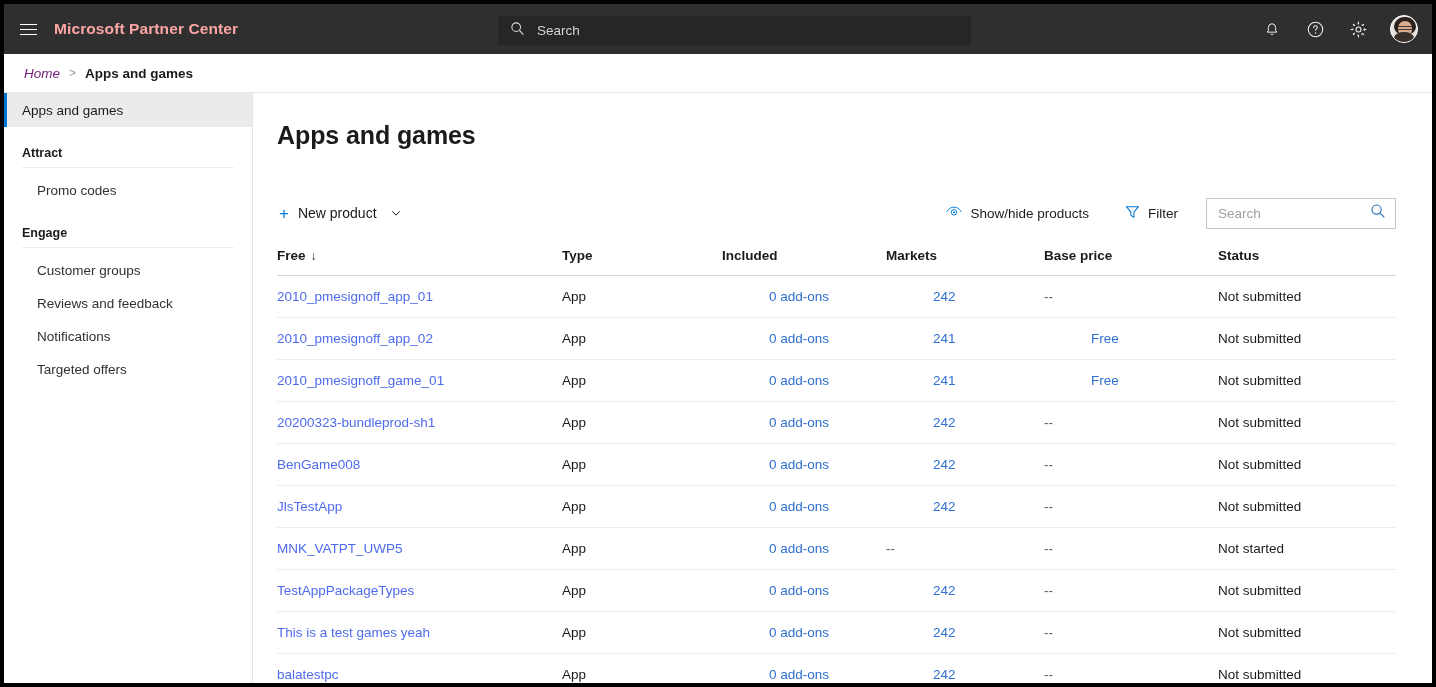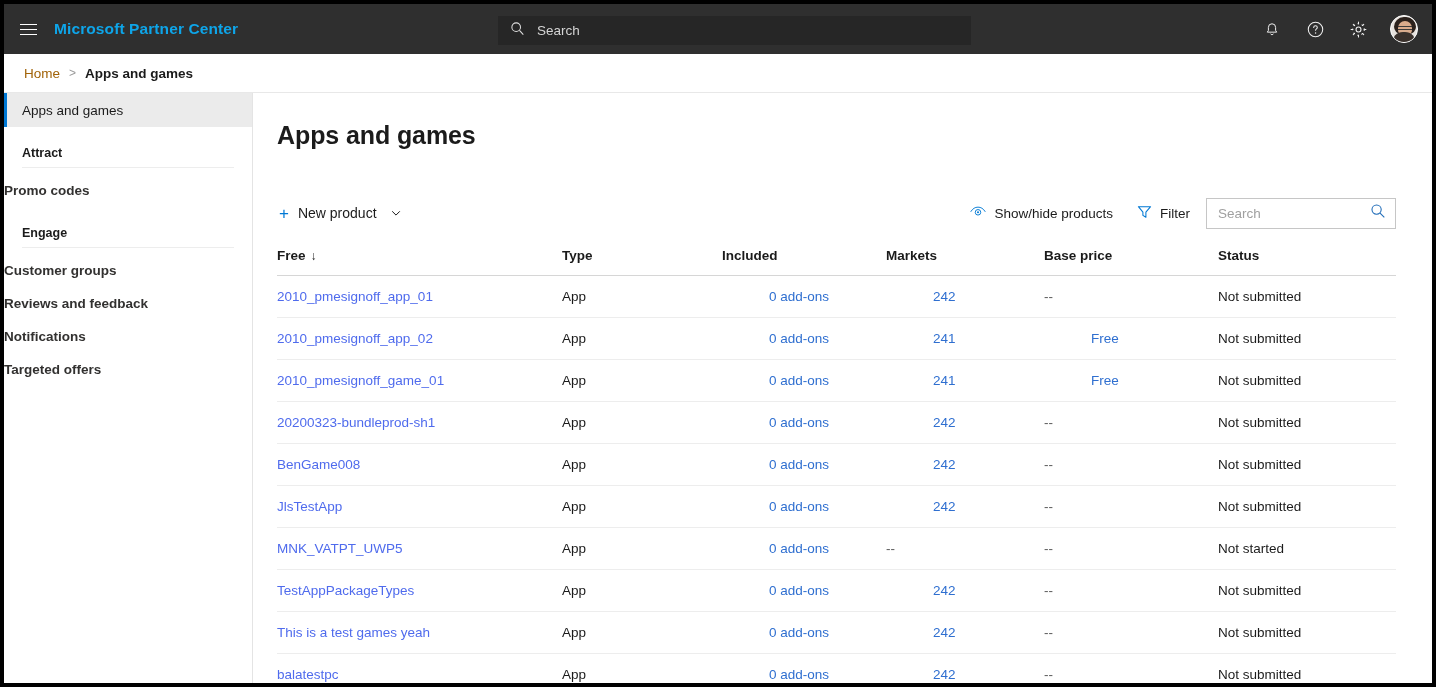--- a/index.html
+++ b/index.html
@@ -32,21 +32,21 @@
     align-items: center; justify-content: center;
     cursor: pointer;
     gap: 4px;
   }
   .hamburger span {
     display: block;
     width: 17px; height: 1px;
     background: #ffffff;
   }
   .brand {
-    color: #0ea5e9;
+    color: #fca5a5;
     font-size: 15.5px;
     font-weight: 600;
     letter-spacing: 0.1px;
     white-space: nowrap;
     margin-left: 2px;
   }
   .top-search {
     position: absolute;
     left: 494px; top: 12px;
     width: 473px; height: 29px;
@@ -117,22 +117,23 @@
     height: 39px;
     display: flex;
     align-items: center;
     padding-left: 20px;
     gap: 9px;
     background: #ffffff;
     border-bottom: 1px solid #e8e8e8;
   }
   .bc-link {
     font-size: 13.5px;
-    color: #a16207;
-    cursor: pointer;
+    color: #701a75;
+    cursor: pointer;
+    font-style: italic;
   }
   .bc-sep {
     font-size: 12px;
     color: #9a9a9a;
   }
   .bc-current {
     font-size: 13.5px;
     color: #1b1b1b;
     font-weight: 600;
   }
@@ -183,24 +184,24 @@
   }
   .side-group-rule {
     height: 1px;
     background: #ededed;
     margin: 0 18px 6px 18px;
   }
   .side-sub {
     height: 33px;
     display: flex;
     align-items: center;
+    padding-left: 33px;
     font-size: 13.5px;
     color: #323130;
     cursor: pointer;
-    font-weight: bold;
   }
 
   
   .main {
     flex: 1;
     padding: 0 36px 0 24px;
     overflow: hidden;
     background: #ffffff;
   }
   .page-title {
@@ -232,21 +233,21 @@
     color: #0078d4;
     font-size: 17px;
     line-height: 1;
     font-weight: 400;
   }
   .caret { margin-left: 4px; display: flex; }
 
   .tb-right {
     display: flex;
     align-items: center;
-    gap: 0;
+    gap: 12px;
   }
   .tb-btn {
     display: flex;
     align-items: center;
     gap: 8px;
     font-size: 13.5px;
     color: #1b1b1b;
     cursor: pointer;
     padding: 5px 8px;
     margin-right: 8px;

